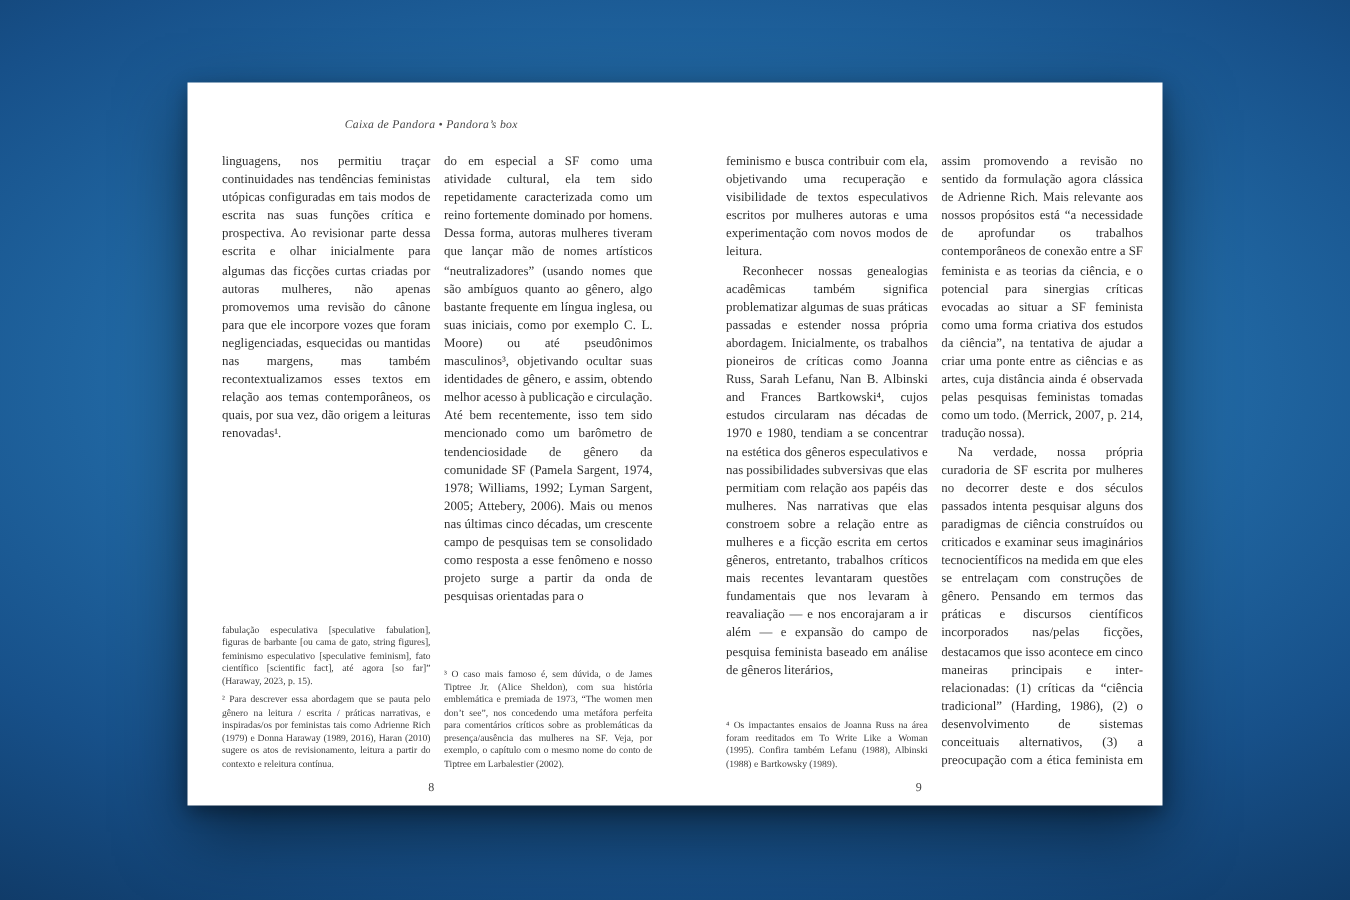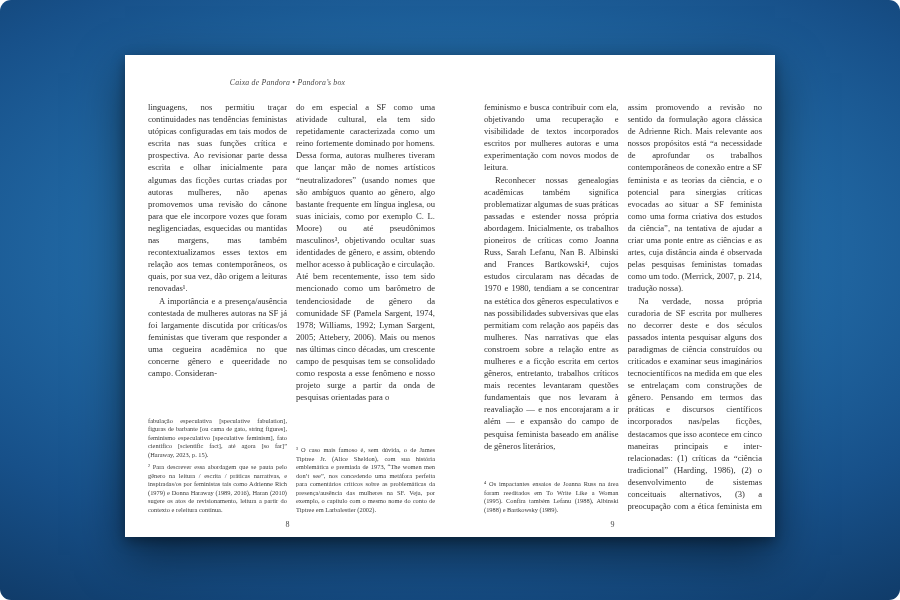--- a/index.html
+++ b/index.html
@@ -4,21 +4,20 @@
 <style>
   html, body { margin: 0; padding: 0; }
   .stage {
     position: relative;
     width: 900px;
     height: 600px;
     overflow: hidden;
     background: radial-gradient(120% 95% at 50% 42%,
       #2f80c1 0%, #236da9 28%, #175089 55%, #0e355f 80%, #092247 100%);
     font-family: "Liberation Serif", serif;
-    border-radius: 11px;
   }
   .spread {
     position: absolute;
     left: 125px; top: 55px;
     width: 650px; height: 482px;
     background: #ffffff;
     display: flex;
     box-shadow: 0 18px 45px rgba(0,0,0,0.5), 0 4px 12px rgba(0,0,0,0.35);
   }
   .page { position: relative; width: 325px; height: 482px; }
@@ -77,40 +76,39 @@
 <body>
 
 <div class="stage">
   <div class="spread">
 
     <section class="page page--left">
       <div class="running-head">Caixa de Pandora • Pandora’s box</div>
       <div class="inner">
         <div class="col">
           <p class="body-p">linguagens, nos permitiu traçar continuidades nas tendências feministas utópicas configuradas em tais modos de escrita nas suas funções crítica e prospectiva. Ao revisionar parte dessa escrita e olhar inicialmente para algumas das ficções curtas criadas por autoras mulheres, não apenas promovemos uma revisão do cânone para que ele incorpore vozes que foram negligenciadas, esquecidas ou mantidas nas margens, mas também recontextualizamos esses textos em relação aos temas contemporâneos, os quais, por sua vez, dão origem a leituras renovadas¹.</p>
-          <p class="body-p indent">A importância e a presença/ausência contestada de mulheres autoras na SF já foi largamente discutida por críticas/os feministas que tiveram que responder a uma cegueira acadêmica no que concerne gênero e queeridade no campo. Consideran-</p>
           <div class="footnotes">
             <p class="fn">fabulação especulativa [speculative fabulation], figuras de barbante [ou cama de gato, string figures], feminismo especulativo [speculative feminism], fato científico [scientific fact], até agora [so far]” (Haraway, 2023, p. 15).</p>
             <p class="fn">² Para descrever essa abordagem que se pauta pelo gênero na leitura / escrita / práticas narrativas, e inspiradas/os por feministas tais como Adrienne Rich (1979) e Donna Haraway (1989, 2016), Haran (2010) sugere os atos de revisionamento, leitura a partir do contexto e releitura contínua.</p>
           </div>
         </div>
         <div class="col">
           <p class="body-p">do em especial a SF como uma atividade cultural, ela tem sido repetidamente caracterizada como um reino fortemente dominado por homens. Dessa forma, autoras mulheres tiveram que lançar mão de nomes artísticos “neutralizadores” (usando nomes que são ambíguos quanto ao gênero, algo bastante frequente em língua inglesa, ou suas iniciais, como por exemplo C. L. Moore) ou até pseudônimos masculinos³, objetivando ocultar suas identidades de gênero, e assim, obtendo melhor acesso à publicação e circulação. Até bem recentemente, isso tem sido mencionado como um barômetro de tendenciosidade de gênero da comunidade SF (Pamela Sargent, 1974, 1978; Williams, 1992; Lyman Sargent, 2005; Attebery, 2006). Mais ou menos nas últimas cinco décadas, um crescente campo de pesquisas tem se consolidado como resposta a esse fenômeno e nosso projeto surge a partir da onda de pesquisas orientadas para o</p>
           <div class="footnotes">
             <p class="fn">³ O caso mais famoso é, sem dúvida, o de James Tiptree Jr. (Alice Sheldon), com sua história emblemática e premiada de 1973, “The women men don’t see”, nos concedendo uma metáfora perfeita para comentários críticos sobre as problemáticas da presença/ausência das mulheres na SF. Veja, por exemplo, o capítulo com o mesmo nome do conto de Tiptree em Larbalestier (2002).</p>
           </div>
         </div>
       </div>
       <div class="page-number">8</div>
     </section>
 
     <section class="page page--right">
       <div class="inner">
         <div class="col">
-          <p class="body-p">feminismo e busca contribuir com ela, objetivando uma recuperação e visibilidade de textos incorporados escritos por mulheres autoras e uma experimentação com novos modos de leitura.</p>
+          <p class="body-p">feminismo e busca contribuir com ela, objetivando uma recuperação e visibilidade de textos especulativos escritos por mulheres autoras e uma experimentação com novos modos de leitura.</p>
           <p class="body-p indent">Reconhecer nossas genealogias acadêmicas também significa problematizar algumas de suas práticas passadas e estender nossa própria abordagem. Inicialmente, os trabalhos pioneiros de críticas como Joanna Russ, Sarah Lefanu, Nan B. Albinski and Frances Bartkowski⁴, cujos estudos circularam nas décadas de 1970 e 1980, tendiam a se concentrar na estética dos gêneros especulativos e nas possibilidades subversivas que elas permitiam com relação aos papéis das mulheres. Nas narrativas que elas constroem sobre a relação entre as mulheres e a ficção escrita em certos gêneros, entretanto, trabalhos críticos mais recentes levantaram questões fundamentais que nos levaram à reavaliação — e nos encorajaram a ir além — e expansão do campo de pesquisa feminista baseado em análise de gêneros literários,</p>
           <div class="footnotes">
             <p class="fn">⁴ Os impactantes ensaios de Joanna Russ na área foram reeditados em To Write Like a Woman (1995). Confira também Lefanu (1988), Albinski (1988) e Bartkowsky (1989).</p>
           </div>
         </div>
         <div class="col">
           <p class="body-p">assim promovendo a revisão no sentido da formulação agora clássica de Adrienne Rich. Mais relevante aos nossos propósitos está “a necessidade de aprofundar os trabalhos contemporâneos de conexão entre a SF feminista e as teorias da ciência, e o potencial para sinergias críticas evocadas ao situar a SF feminista como uma forma criativa dos estudos da ciência”, na tentativa de ajudar a criar uma ponte entre as ciências e as artes, cuja distância ainda é observada pelas pesquisas feministas tomadas como um todo. (Merrick, 2007, p. 214, tradução nossa).</p>
           <p class="body-p indent">Na verdade, nossa própria curadoria de SF escrita por mulheres no decorrer deste e dos séculos passados intenta pesquisar alguns dos paradigmas de ciência construídos ou criticados e examinar seus imaginários tecnocientíficos na medida em que eles se entrelaçam com construções de gênero. Pensando em termos das práticas e discursos científicos incorporados nas/pelas ficções, destacamos que isso acontece em cinco maneiras principais e inter-relacionadas: (1) críticas da “ciência tradicional” (Harding, 1986), (2) o desenvolvimento de sistemas conceituais alternativos, (3) a preocupação com a ética feminista em relação à ciência e</p>
         </div>
       </div>

